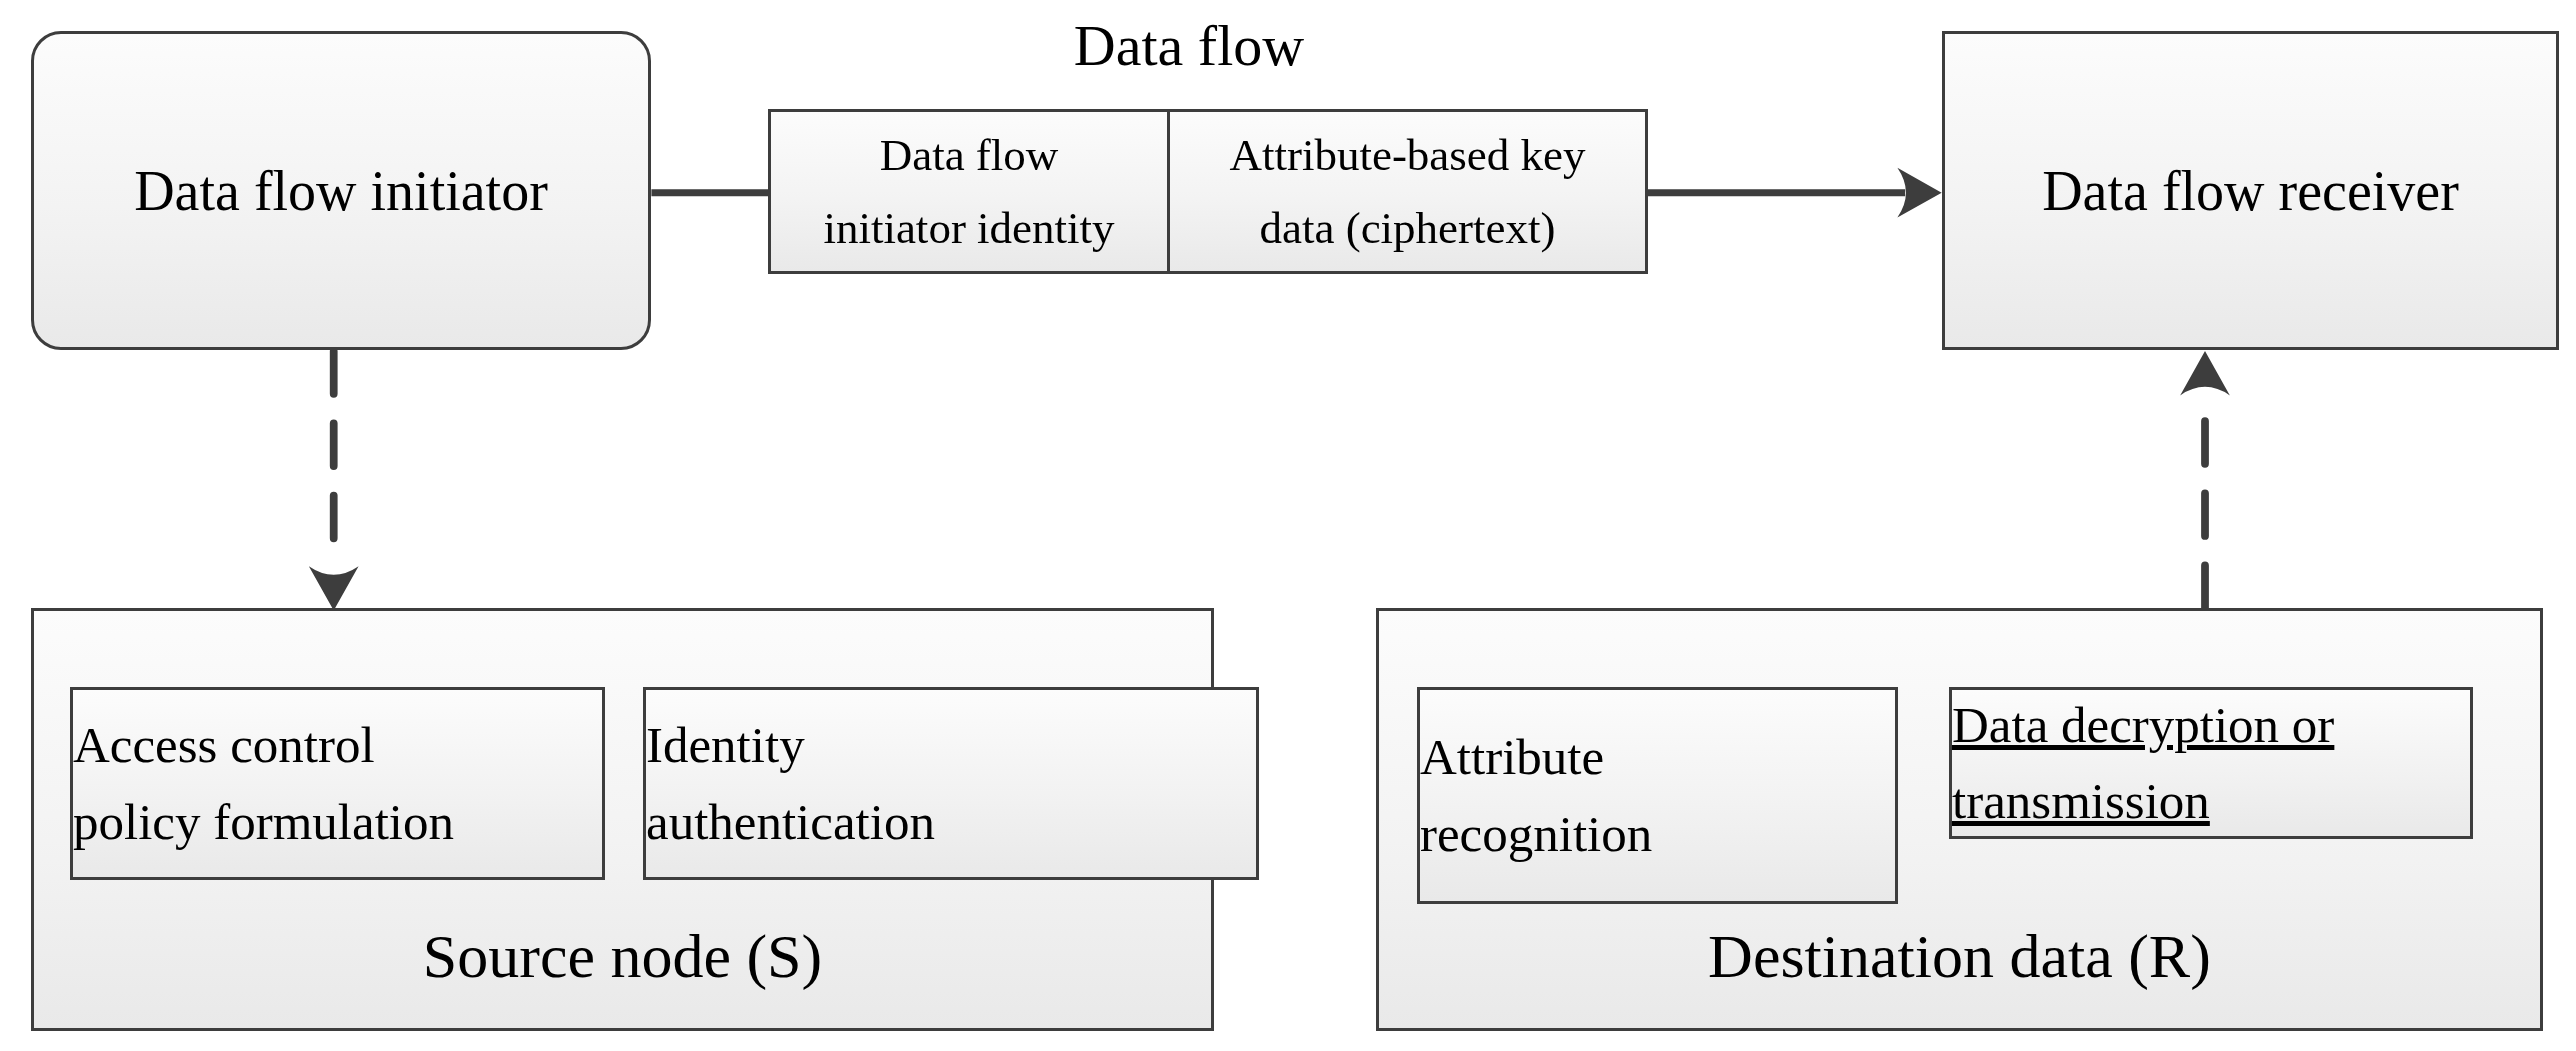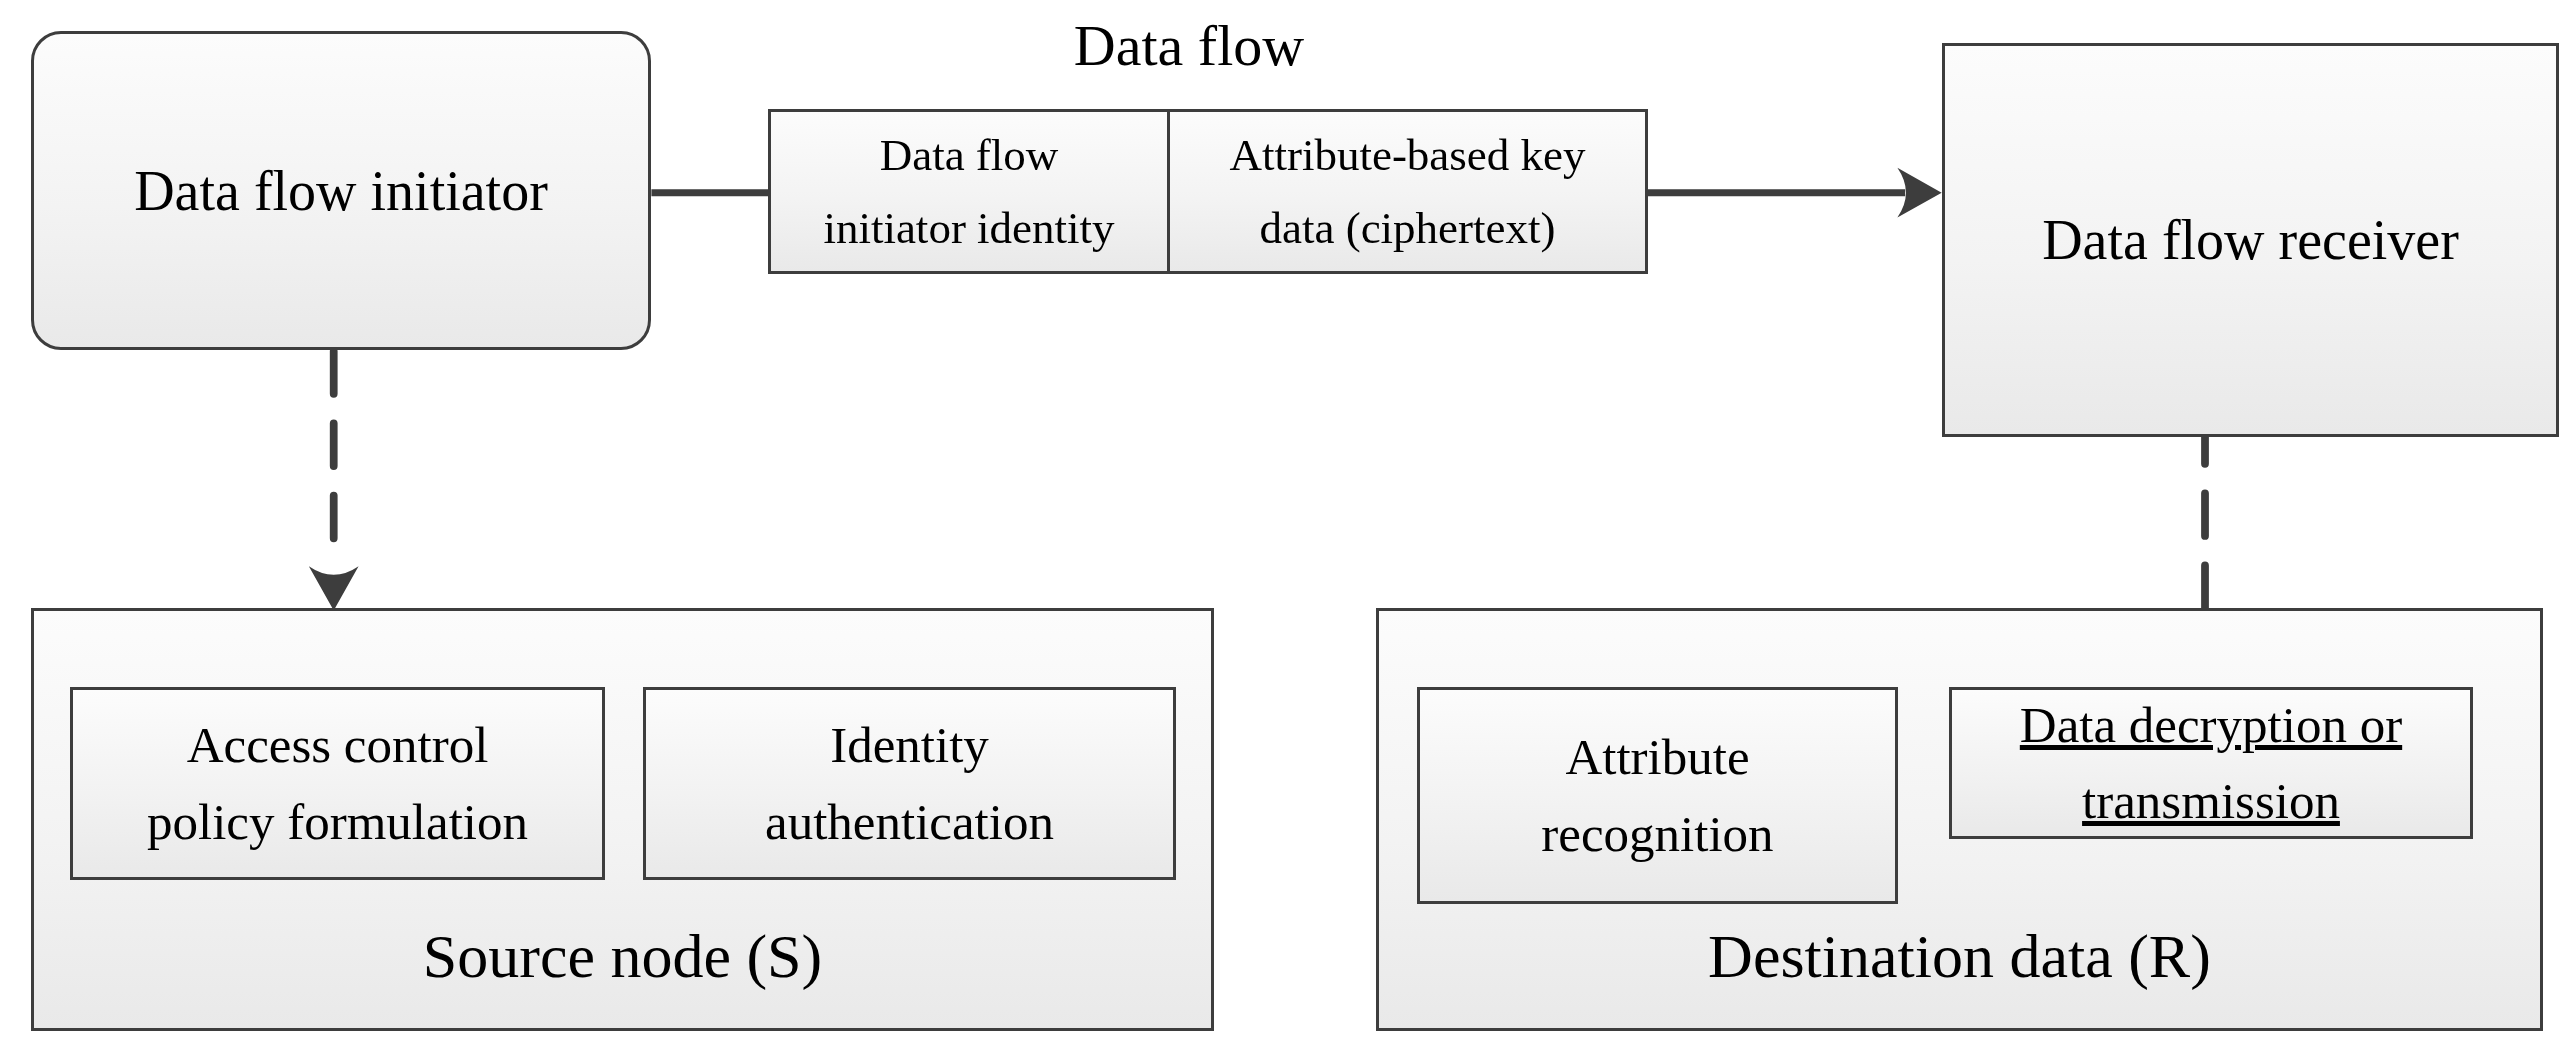--- a/index.html
+++ b/index.html
@@ -37,21 +37,21 @@
     font-size:45px;line-height:1.62;text-align:center;
   }
   .cell-left{width:399px;border-right:3.9px solid #3d3d3d;}
   .cell-right{flex:1;}
   .container-box{align-items:flex-start;}
   .inner-box{
     position:absolute;
     box-sizing:border-box;
     border:3.9px solid #3d3d3d;
     background:linear-gradient(180deg,#fcfcfc 0%,#f2f2f2 55%,#e9e9e9 100%);
-    display:flex;flex-direction:column;align-items:center;justify-content:center;
+    display:flex;flex-direction:column;align-items:flex-start;justify-content:center;
     font-size:51px;line-height:1.5;text-align:center;
   }
   .container-label{
     position:absolute;left:0;right:0;top:274px;bottom:0;
     display:flex;align-items:center;justify-content:center;
     font-size:62px;
   }
 </style>
 </head>
 <body>
@@ -86,30 +86,30 @@
     <div class="cell cell-left">
       <span>Data flow</span>
       <span>initiator identity</span>
     </div>
     <div class="cell cell-right">
       <span>Attribute-based key</span>
       <span>data (ciphertext)</span>
     </div>
   </div>
 
-  <div class="box big-label" style="left:1942px;top:31px;width:617px;height:394px;margin-top:12px;">
+  <div class="box big-label" style="left:1942px;top:31px;width:617px;height:319px;">
     <span>Data flow receiver</span>
   </div>
 
   <div class="box container-box" style="left:31px;top:608px;width:1183px;height:423px;">
     <div class="inner-box" style="left:36px;top:76px;width:535px;height:193px;">
       <span>Access control</span>
       <span>policy formulation</span>
     </div>
-    <div class="inner-box" style="left:609px;top:76px;width:533px;height:193px;">
+    <div class="inner-box" style="left:609px;top:76px;width:616px;height:193px;">
       <span>Identity</span>
       <span>authentication</span>
     </div>
     <div class="container-label">Source node (S)</div>
   </div>
 
   <div class="box container-box" style="left:1376px;top:608px;width:1167px;height:423px;">
     <div class="inner-box" style="left:38px;top:76px;width:481px;height:217px;">
       <span>Attribute</span>
       <span>recognition</span>

